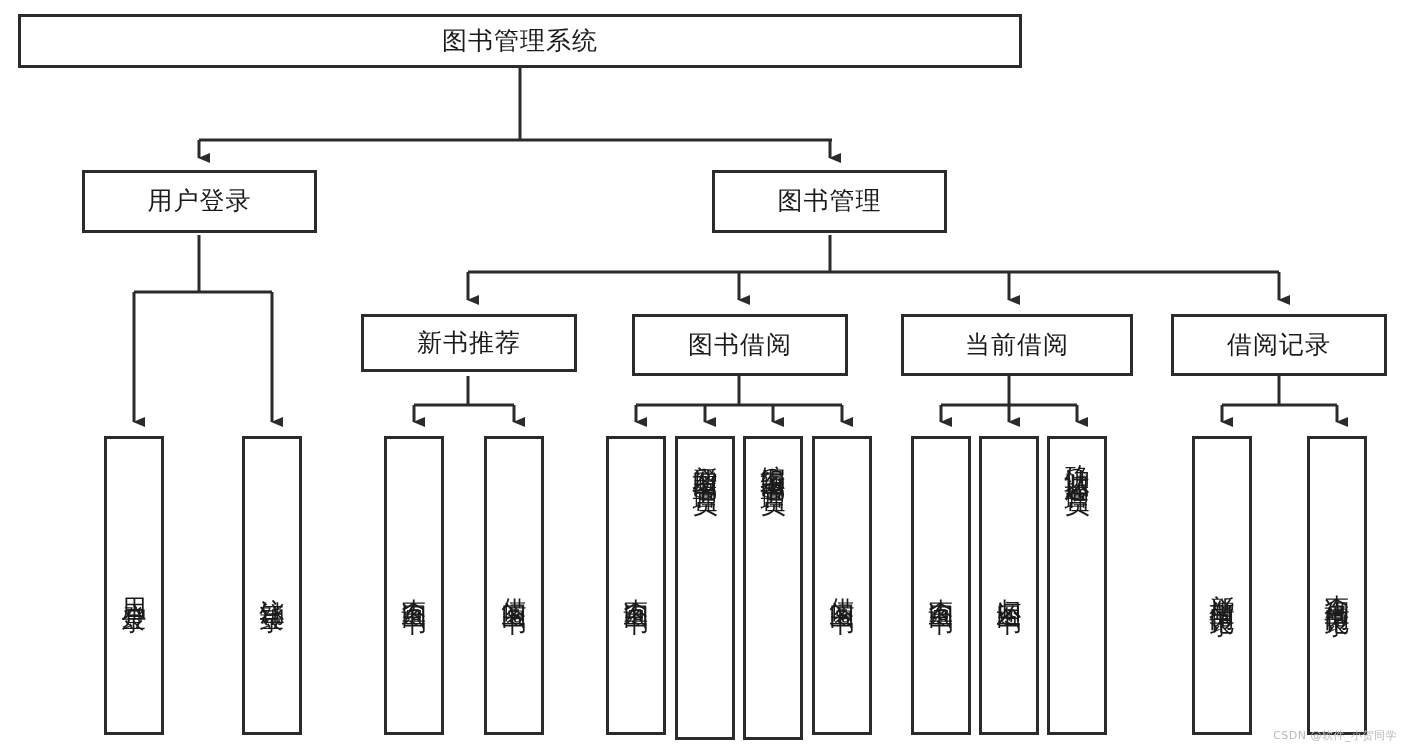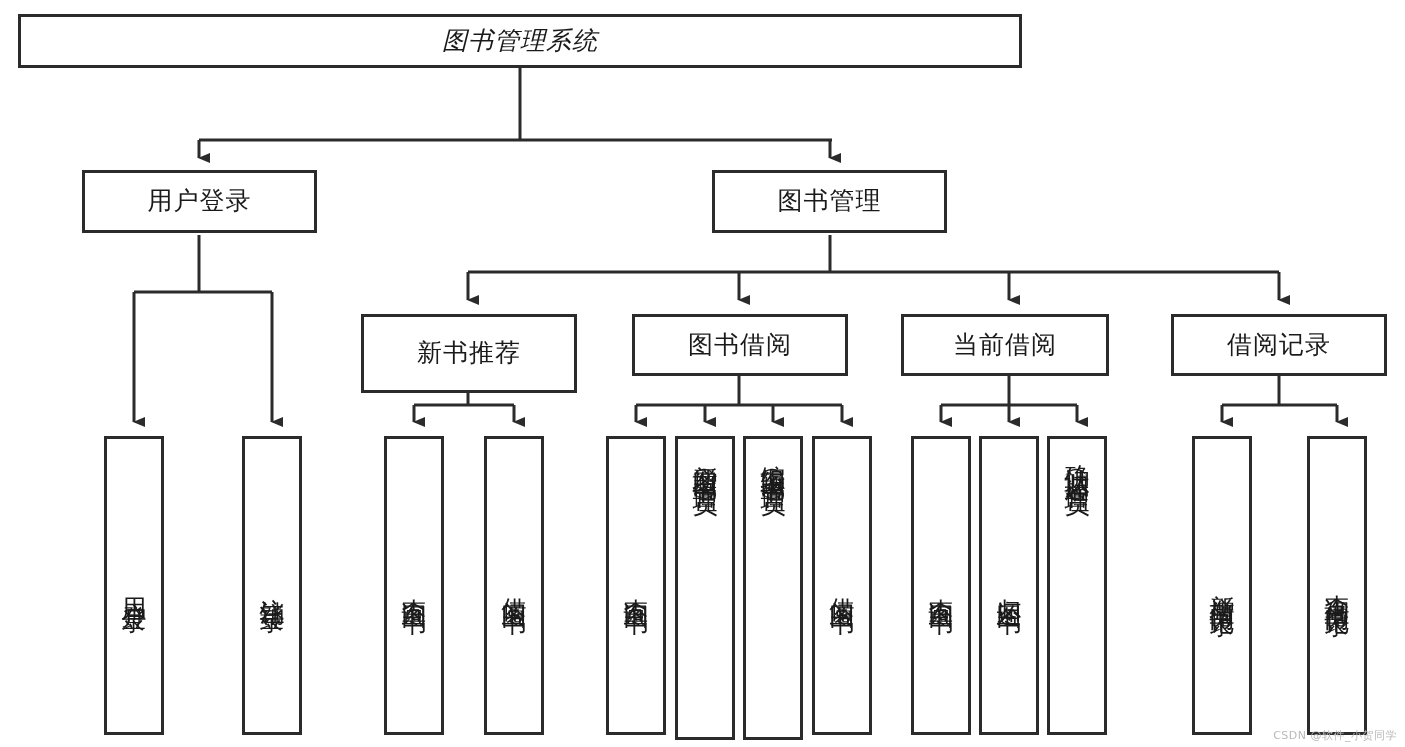--- a/index.html
+++ b/index.html
@@ -133,38 +133,38 @@
     <path class="link-path" d="M941,405 L941,422" marker-end="url(#ah)"></path>
     <path class="link-path" d="M1009,405 L1009,422" marker-end="url(#ah)"></path>
     <path class="link-path" d="M1077,405 L1077,422" marker-end="url(#ah)"></path>
 
     <path class="link-path" d="M1279,376 L1279,405"></path>
     <path class="link-path" d="M1222,405 L1337,405"></path>
     <path class="link-path" d="M1222,405 L1222,422" marker-end="url(#ah)"></path>
     <path class="link-path" d="M1337,405 L1337,422" marker-end="url(#ah)"></path>
   </svg>
 
-  <div class="node root h" style="left:18px; top:14px; width:1004px; height:54px;font-style:italic;">
+  <div class="node root h" style="left:18px; top:14px; width:1004px; height:54px;">
     <span class="node-label">图书管理系统</span>
   </div>
 
   <div class="node h" style="left:82px; top:170px; width:235px; height:63px;">
     <span class="node-label">用户登录</span>
   </div>
   <div class="node h" style="left:712px; top:170px; width:235px; height:63px;justify-content:center;">
     <span class="node-label">图书管理</span>
   </div>
 
-  <div class="node h" style="left:361px; top:314px; width:216px; height:79px;">
+  <div class="node h" style="left:361px; top:314px; width:216px; height:58px;">
     <span class="node-label">新书推荐</span>
   </div>
   <div class="node h" style="left:632px; top:314px; width:216px; height:62px;">
     <span class="node-label">图书借阅</span>
   </div>
-  <div class="node h" style="left:901px; top:314px; width:208px; height:62px;">
+  <div class="node h" style="left:901px; top:314px; width:232px; height:62px;">
     <span class="node-label">当前借阅</span>
   </div>
   <div class="node h" style="left:1171px; top:314px; width:216px; height:62px;">
     <span class="node-label">借阅记录</span>
   </div>
 
   <div class="node v center" style="left:104px; top:436px; width:60px; height:299px;">
     <span class="node-label">用户登录</span>
   </div>
   <div class="node v center" style="left:242px; top:436px; width:60px; height:299px;">

